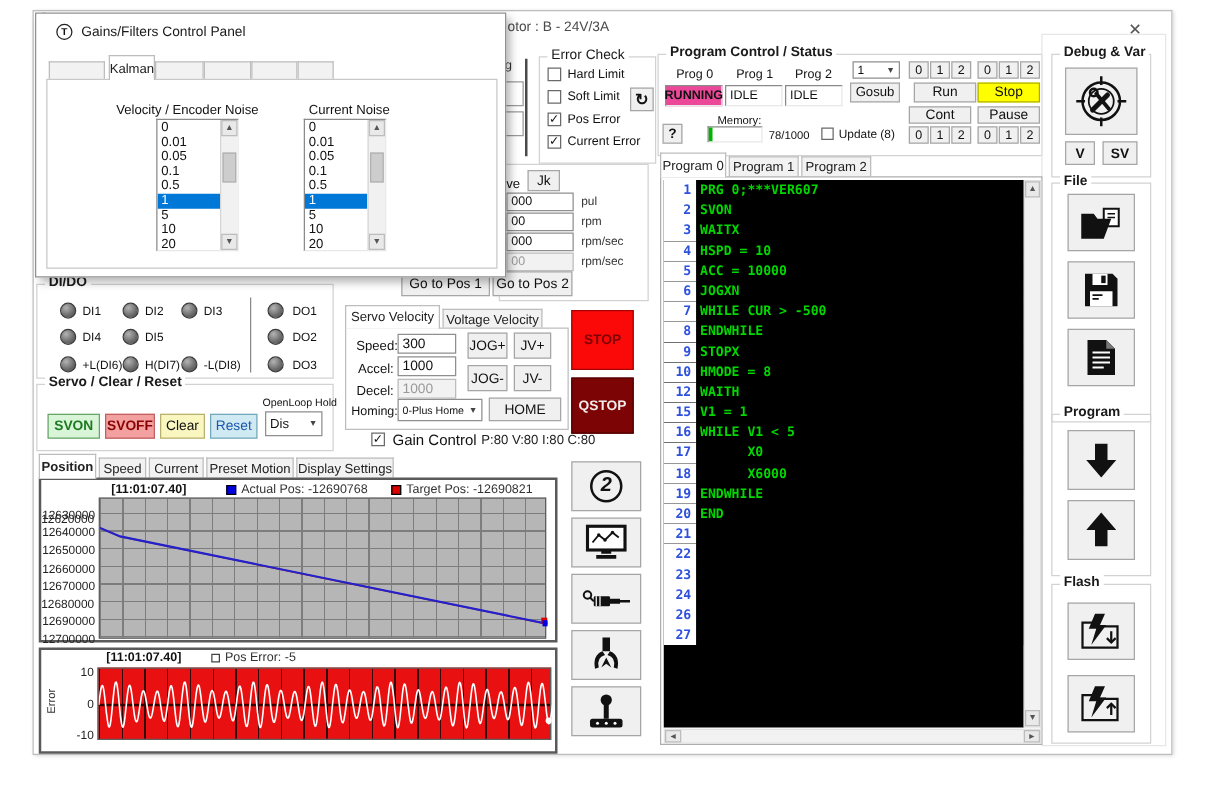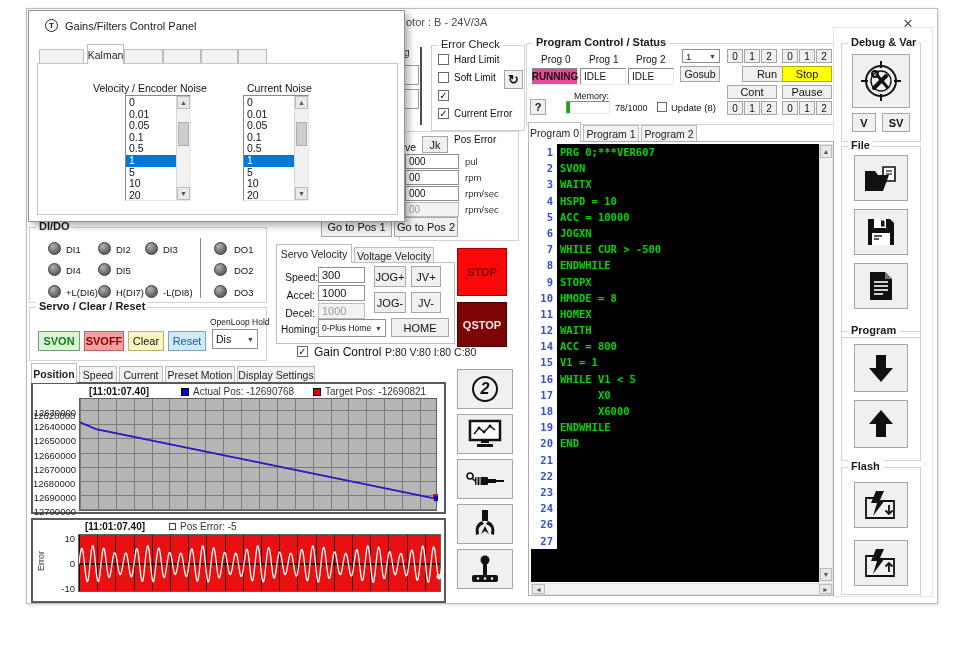--- a/index.html
+++ b/index.html
@@ -58,21 +58,21 @@
     <div class="abs" style="left:393px;top:38px;width:2px;height:78px;background:#4a4a4a"></div>
 
     <div class="group" style="left:404px;top:36px;width:94px;height:86px">
       <span class="glabel" style="font-weight:normal;font-size:11px">Error Check</span>
       <div id="error-checks">
           <div class="cb" style="left: 6px; top: 8px;"></div>
           <div class="lbl" style="left: 22px; top: 8px; font-size: 10px;">Hard Limit</div>
           <div class="cb" style="left: 6px; top: 26px;"></div>
           <div class="lbl" style="left: 22px; top: 26px; font-size: 10px;">Soft Limit</div>
           <div class="cb" style="left: 6px; top: 44px;">✓</div>
-          <div class="lbl" style="left: 22px; top: 44px; font-size: 10px; margin-top: 44px;">Pos Error</div>
+          <div class="lbl" style="left: 22px; top: 44px; font-size: 10px;">Pos Error</div>
           <div class="cb" style="left: 6px; top: 62px;">✓</div>
           <div class="lbl" style="left: 22px; top: 62px; font-size: 10px;">Current Error</div>
         </div>
       <div class="btn" style="left:72px;top:24px;width:19px;height:19px">
         <span style="font-size:13px;font-weight:bold">↻</span>
       </div>
     </div>
 
     <div class="group" style="left:372px;top:122px;width:120px;height:110px">
       <div class="lbl" style="left:5px;top:9px;font-size:10.5px">ve</div>
@@ -271,21 +271,21 @@
       <div id="trio-a" class="abs" style="left: 200px; top: 5px; display: flex; gap: 1px;">
           <div class="btn" style="position: relative; width: 16px; height: 14px; font-size: 10px;">0</div>
           <div class="btn" style="position: relative; width: 16px; height: 14px; font-size: 10px;">1</div>
           <div class="btn" style="position: relative; width: 16px; height: 14px; font-size: 10px;">2</div>
         </div>
       <div id="trio-b" class="abs" style="left: 255px; top: 5px; display: flex; gap: 1px;">
           <div class="btn" style="position: relative; width: 16px; height: 14px; font-size: 10px;">0</div>
           <div class="btn" style="position: relative; width: 16px; height: 14px; font-size: 10px;">1</div>
           <div class="btn" style="position: relative; width: 16px; height: 14px; font-size: 10px;">2</div>
         </div>
-      <div class="btn" style="left:215px;top:22px;width:50px;height:16px">Run</div>
+      <div class="btn" style="left:204px;top:22px;width:50px;height:16px">Run</div>
       <div class="btn" style="left:255px;top:22px;width:50px;height:16px;background:#ffff00;border-color:#b0b000">Stop</div>
       <div class="btn" style="left:200px;top:41px;width:50px;height:14px">Cont</div>
       <div class="btn" style="left:255px;top:41px;width:50px;height:14px">Pause</div>
       <div id="trio-c" class="abs" style="left: 200px; top: 57px; display: flex; gap: 1px;">
           <div class="btn" style="position: relative; width: 16px; height: 14px; font-size: 10px;">0</div>
           <div class="btn" style="position: relative; width: 16px; height: 14px; font-size: 10px;">1</div>
           <div class="btn" style="position: relative; width: 16px; height: 14px; font-size: 10px;">2</div>
         </div>
       <div id="trio-d" class="abs" style="left: 255px; top: 57px; display: flex; gap: 1px;">
           <div class="btn" style="position: relative; width: 16px; height: 14px; font-size: 10px;">0</div>
@@ -342,30 +342,22 @@
           </div>
           <div class="code-line">
             <span class="ln">9</span>
             <span class="ct">STOPX</span>
           </div>
           <div class="code-line">
             <span class="ln">10</span>
             <span class="ct">HMODE = 8</span>
           </div>
           <div class="code-line">
-            <span class="ln">11</span>
-            <span class="ct">HOMEX</span>
-          </div>
-          <div class="code-line">
             <span class="ln">12</span>
             <span class="ct">WAITH</span>
-          </div>
-          <div class="code-line">
-            <span class="ln">14</span>
-            <span class="ct">ACC = 800</span>
           </div>
           <div class="code-line">
             <span class="ln">15</span>
             <span class="ct">V1 = 1</span>
           </div>
           <div class="code-line">
             <span class="ln">16</span>
             <span class="ct">WHILE V1 &lt; 5</span>
           </div>
           <div class="code-line">

